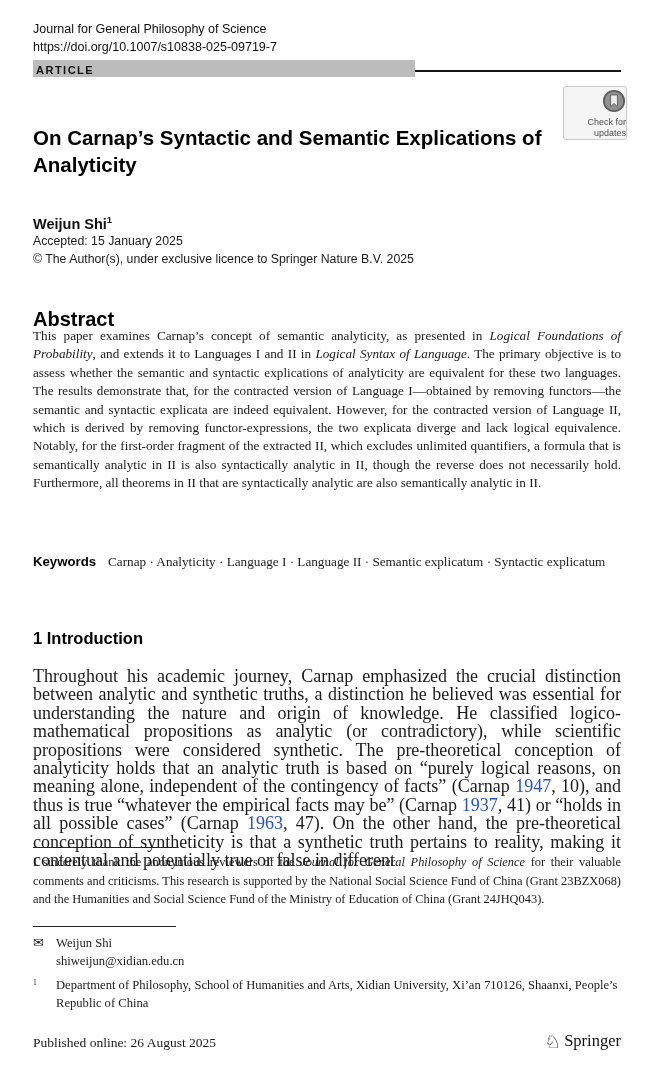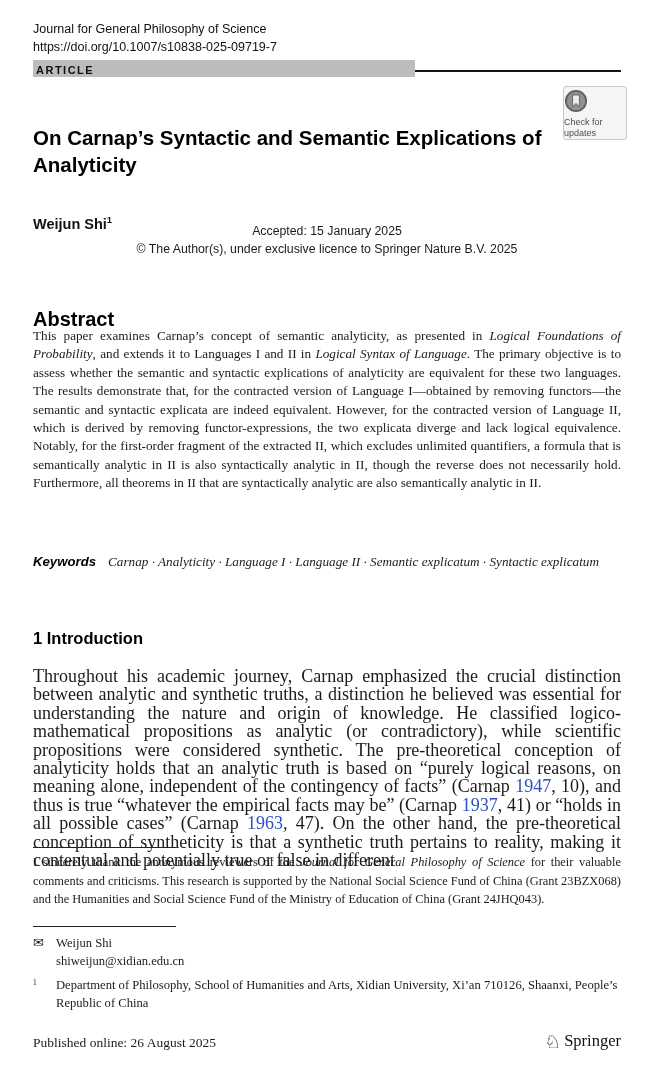--- a/index.html
+++ b/index.html
@@ -10,36 +10,36 @@
   
   .journal-block{top:20px;font-family:"Liberation Sans",sans-serif;font-size:12.5px;line-height:18px;color:#101010;}
   .article-rule{position:absolute;top:70px;left:33px;width:588px;border-top:2.5px solid #141414;}
   .article-bar{position:absolute;top:60px;left:33px;width:382px;height:17px;background:#bcbcbc;}
   .article-bar span{display:inline-block;font-family:"Liberation Sans",sans-serif;font-weight:bold;
         font-size:11px;line-height:17px;letter-spacing:1.5px;padding-left:3px;color:#101010;}
 
   
   .check-badge{position:absolute;top:86px;right:27px;width:64px;height:54px;background:#f5f5f5;
         border:1px solid #c9c9c9;border-radius:3px;box-sizing:border-box;display:flex;
-        flex-direction:column;align-items:flex-start;padding-top:2px;cursor:pointer;}
+        flex-direction:column;align-items:flex-end;padding-top:2px;cursor:pointer;}
   .check-badge .txt{font-family:"Liberation Sans",sans-serif;font-size:9px;line-height:10.5px;
         color:#4f4f4f;text-align:center;}
 
   .title{top:124px;font-family:"Liberation Sans",sans-serif;font-weight:bold;
         font-size:20.5px;line-height:27px;color:#000;}
   .author{top:214px;font-family:"Liberation Sans",sans-serif;font-weight:bold;font-size:14.5px;color:#111;}
   .author sup{font-size:9.5px;}
-  .dates{top:222px;font-family:"Liberation Sans",sans-serif;font-size:12.3px;line-height:18px;color:#1b1b1b;text-align:center;}
+  .dates{top:232px;font-family:"Liberation Sans",sans-serif;font-size:12.3px;line-height:18px;color:#1b1b1b;}
 
   .abstract-heading{top:308px;font-family:"Liberation Sans",sans-serif;font-weight:bold;font-size:20px;color:#000;}
   .abstract-text{top:327px;font-size:13.2px;line-height:18.4px;text-align:justify;}
   .it{font-style:italic;}
   .cite{color:#2a50c3;cursor:pointer;}
 
-  .keywords{top:553px;font-size:13.2px;line-height:18.4px;text-align:left;font-style:italic;}
+  .keywords{top:553px;font-size:13.2px;line-height:18.4px;text-align:left;}
   .keywords .kw-label{font-family:"Liberation Sans",sans-serif;font-weight:bold;margin-right:12px;color:#000;}
 
   .intro-heading{top:629px;font-family:Liberation Sans, sans-serif;font-weight:bold;font-size:16.5px;color:#000;}
   .intro-text{top:667px;font-size:18px;line-height:18.4px;text-align:justify;}
 
   .fn-rule{position:absolute;left:33px;width:143px;border-top:1.5px solid #222;}
   .rule-1{top:847px;} .rule-2{top:926px;}
   .footnote{top:853px;font-size:12.4px;line-height:18.6px;text-align:justify;color:#1b1b1b;}
 
   .correspondence{top:934px;font-size:12.6px;line-height:18px;}

